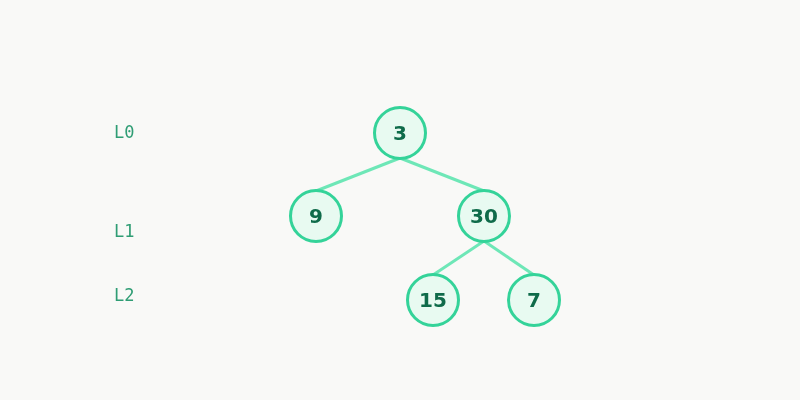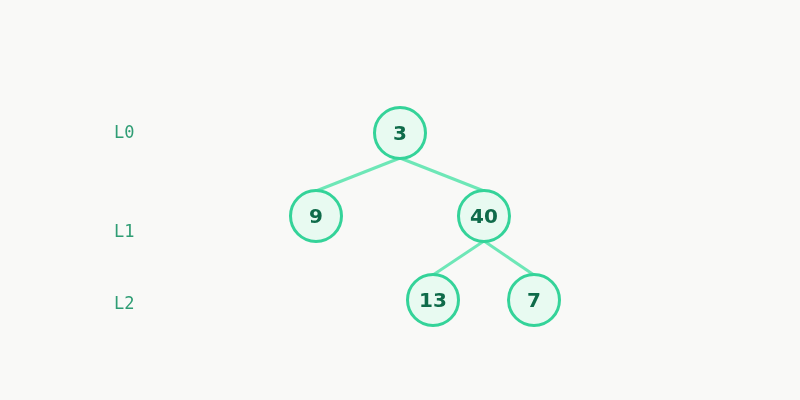--- a/index.html
+++ b/index.html
@@ -13,19 +13,19 @@
 
 <svg width="800" height="400">
   <line x1="400" y1="158" x2="316" y2="191" stroke="#6ee7b7" stroke-width="3"></line>
   <line x1="400" y1="158" x2="484" y2="191" stroke="#6ee7b7" stroke-width="3"></line>
   <line x1="484" y1="241" x2="433" y2="275" stroke="#6ee7b7" stroke-width="3"></line>
   <line x1="484" y1="241" x2="534" y2="275" stroke="#6ee7b7" stroke-width="3"></line>
 </svg>
 
 <div class="lvl" style="top:122px">L0</div>
 <div class="lvl" style="top:221px">L1</div>
-<div class="lvl" style="top:293px">L2</div>
+<div class="lvl" style="top:285px">L2</div>
 
 <div class="node" style="left:373px;top:106px;width:54px;height:54px">3</div>
 <div class="node" style="left:289px;top:189px;width:54px;height:54px">9</div>
-<div class="node" style="left:457px;top:189px;width:54px;height:54px">40</div>
-<div class="node" style="left:406px;top:273px;width:54px;height:54px">13</div>
+<div class="node" style="left:457px;top:189px;width:54px;height:54px">30</div>
+<div class="node" style="left:406px;top:273px;width:54px;height:54px">15</div>
 <div class="node" style="left:507px;top:273px;width:54px;height:54px">7</div>
 
 </body></html>

